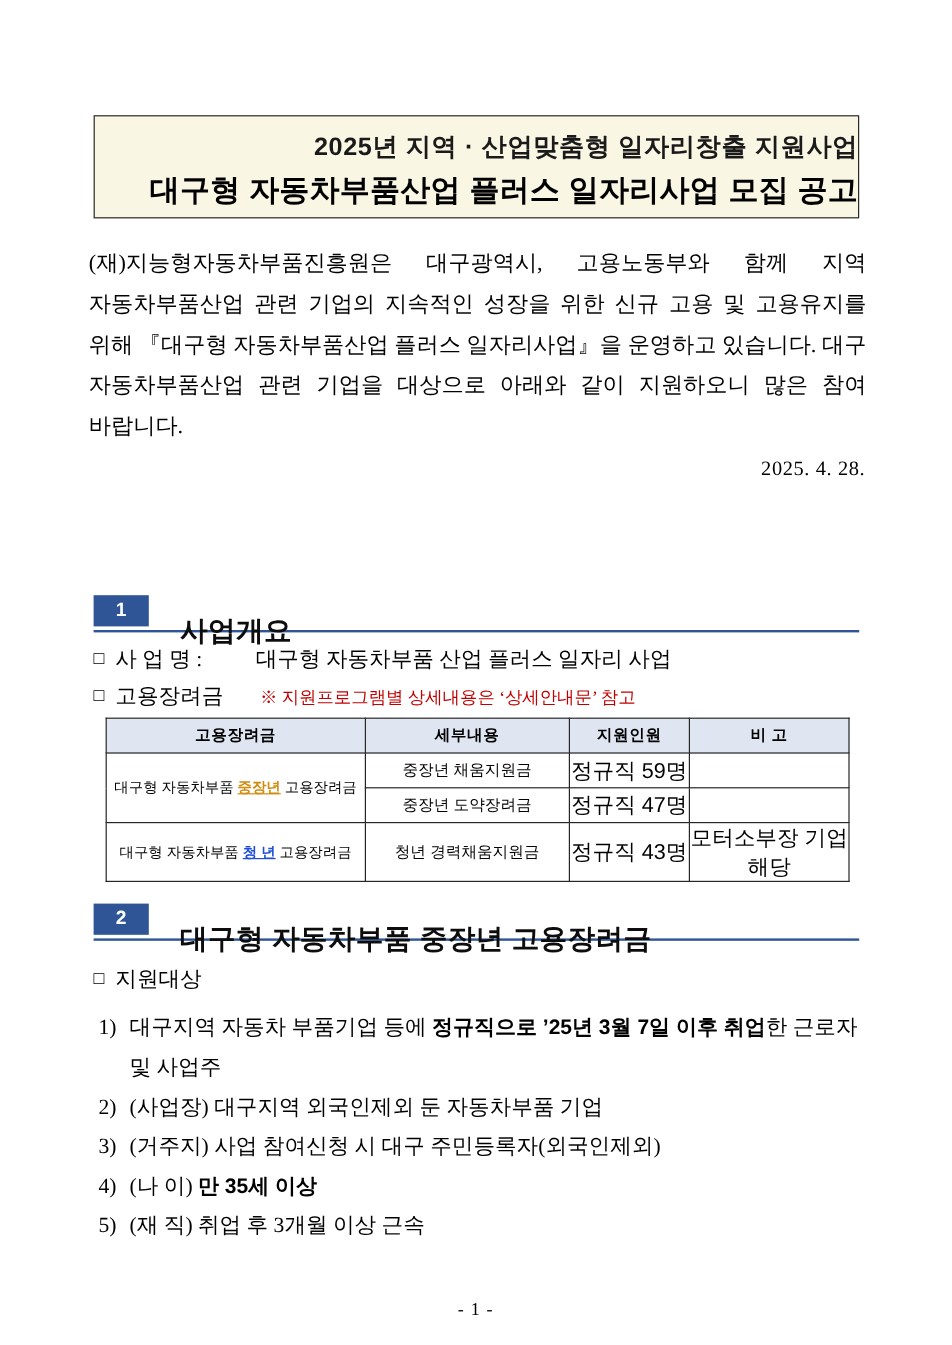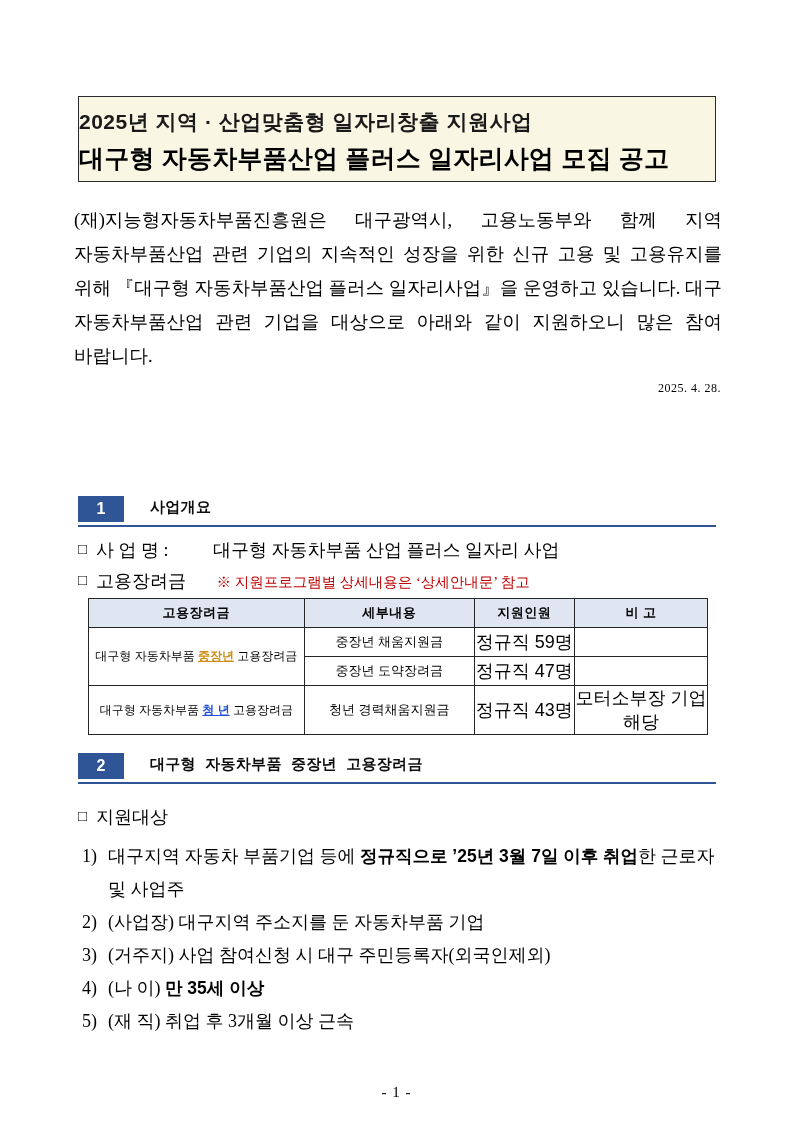--- a/index.html
+++ b/index.html
@@ -27,21 +27,21 @@
   
   .title-box {
     position: absolute;
     left: 78px;
     top: 96px;
     width: 638px;
     height: 86px;
     border: 1.5px solid #2a2a2a;
     background: #faf6e4;
     box-sizing: border-box;
-    text-align: left;
+    text-align: right;
   }
   .title-line1 {
     font-family: "Liberation Sans", sans-serif;
     font-weight: bold;
     font-size: 21px;
     letter-spacing: 0.5px;
     margin-top: 11px;
     color: #1a1a1a;
   }
   .title-line2 {
@@ -67,21 +67,21 @@
   }
   .intro p {
     margin: 0;
     text-indent: 0;
   }
 
   .date-line {
     position: absolute;
     right: 72px;
     top: 381px;
-    font-size: 12px;
+    font-size: 17px;
     letter-spacing: 0.5px;
   }
   .signature {
     position: absolute;
     right: 72px;
     top: 422px;
     font-family: "Liberation Sans", sans-serif;
     font-weight: bold;
     font-size: 19px;
     letter-spacing: 3px;
@@ -105,26 +105,26 @@
     color: #ffffff;
     font-family: "Liberation Sans", sans-serif;
     font-weight: bold;
     font-size: 16px;
     line-height: 26px;
     text-align: center;
   }
   .section-title {
     position: absolute;
     left: 72px;
-    top: 0;
+    top: 16px;
     height: 26px;
     line-height: 26px;
-    font-family: Liberation Mono, monospace;
-    font-weight: bold;
-    font-size: 15px;
+    font-family: Liberation Sans, sans-serif;
+    font-weight: bold;
+    font-size: 23px;
     color: #0d0d0d;
     letter-spacing: 0.3px;
   }
 
   
   .bullet-row {
     position: absolute;
     font-size: 18px;
     line-height: 28px;
     white-space: nowrap;
@@ -283,21 +283,21 @@
     <span class="sq">□</span><span>지원대상</span>
   </div>
 
   <div class="list-block" style="top:840px;">
     <div class="li">
       <span class="marker">1)</span>
       <span><span>대구지역 자동차 부품기업 등에 </span><span class="b">정규직으로 ’25년 3월 7일 이후 취업</span><span>한 근로자 및 사업주</span></span>
     </div>
     <div class="li">
       <span class="marker">2)</span>
-      <span>(사업장) 대구지역 주소지를 둔 자동차부품 기업</span>
+      <span>(사업장) 대구지역 외국인제외 둔 자동차부품 기업</span>
     </div>
     <div class="li">
       <span class="marker">3)</span>
       <span>(거주지) 사업 참여신청 시 대구 주민등록자(외국인제외)</span>
     </div>
     <div class="li">
       <span class="marker">4)</span>
       <span><span>(나   이) </span><span class="b">만 35세 이상</span></span>
     </div>
     <div class="li">

